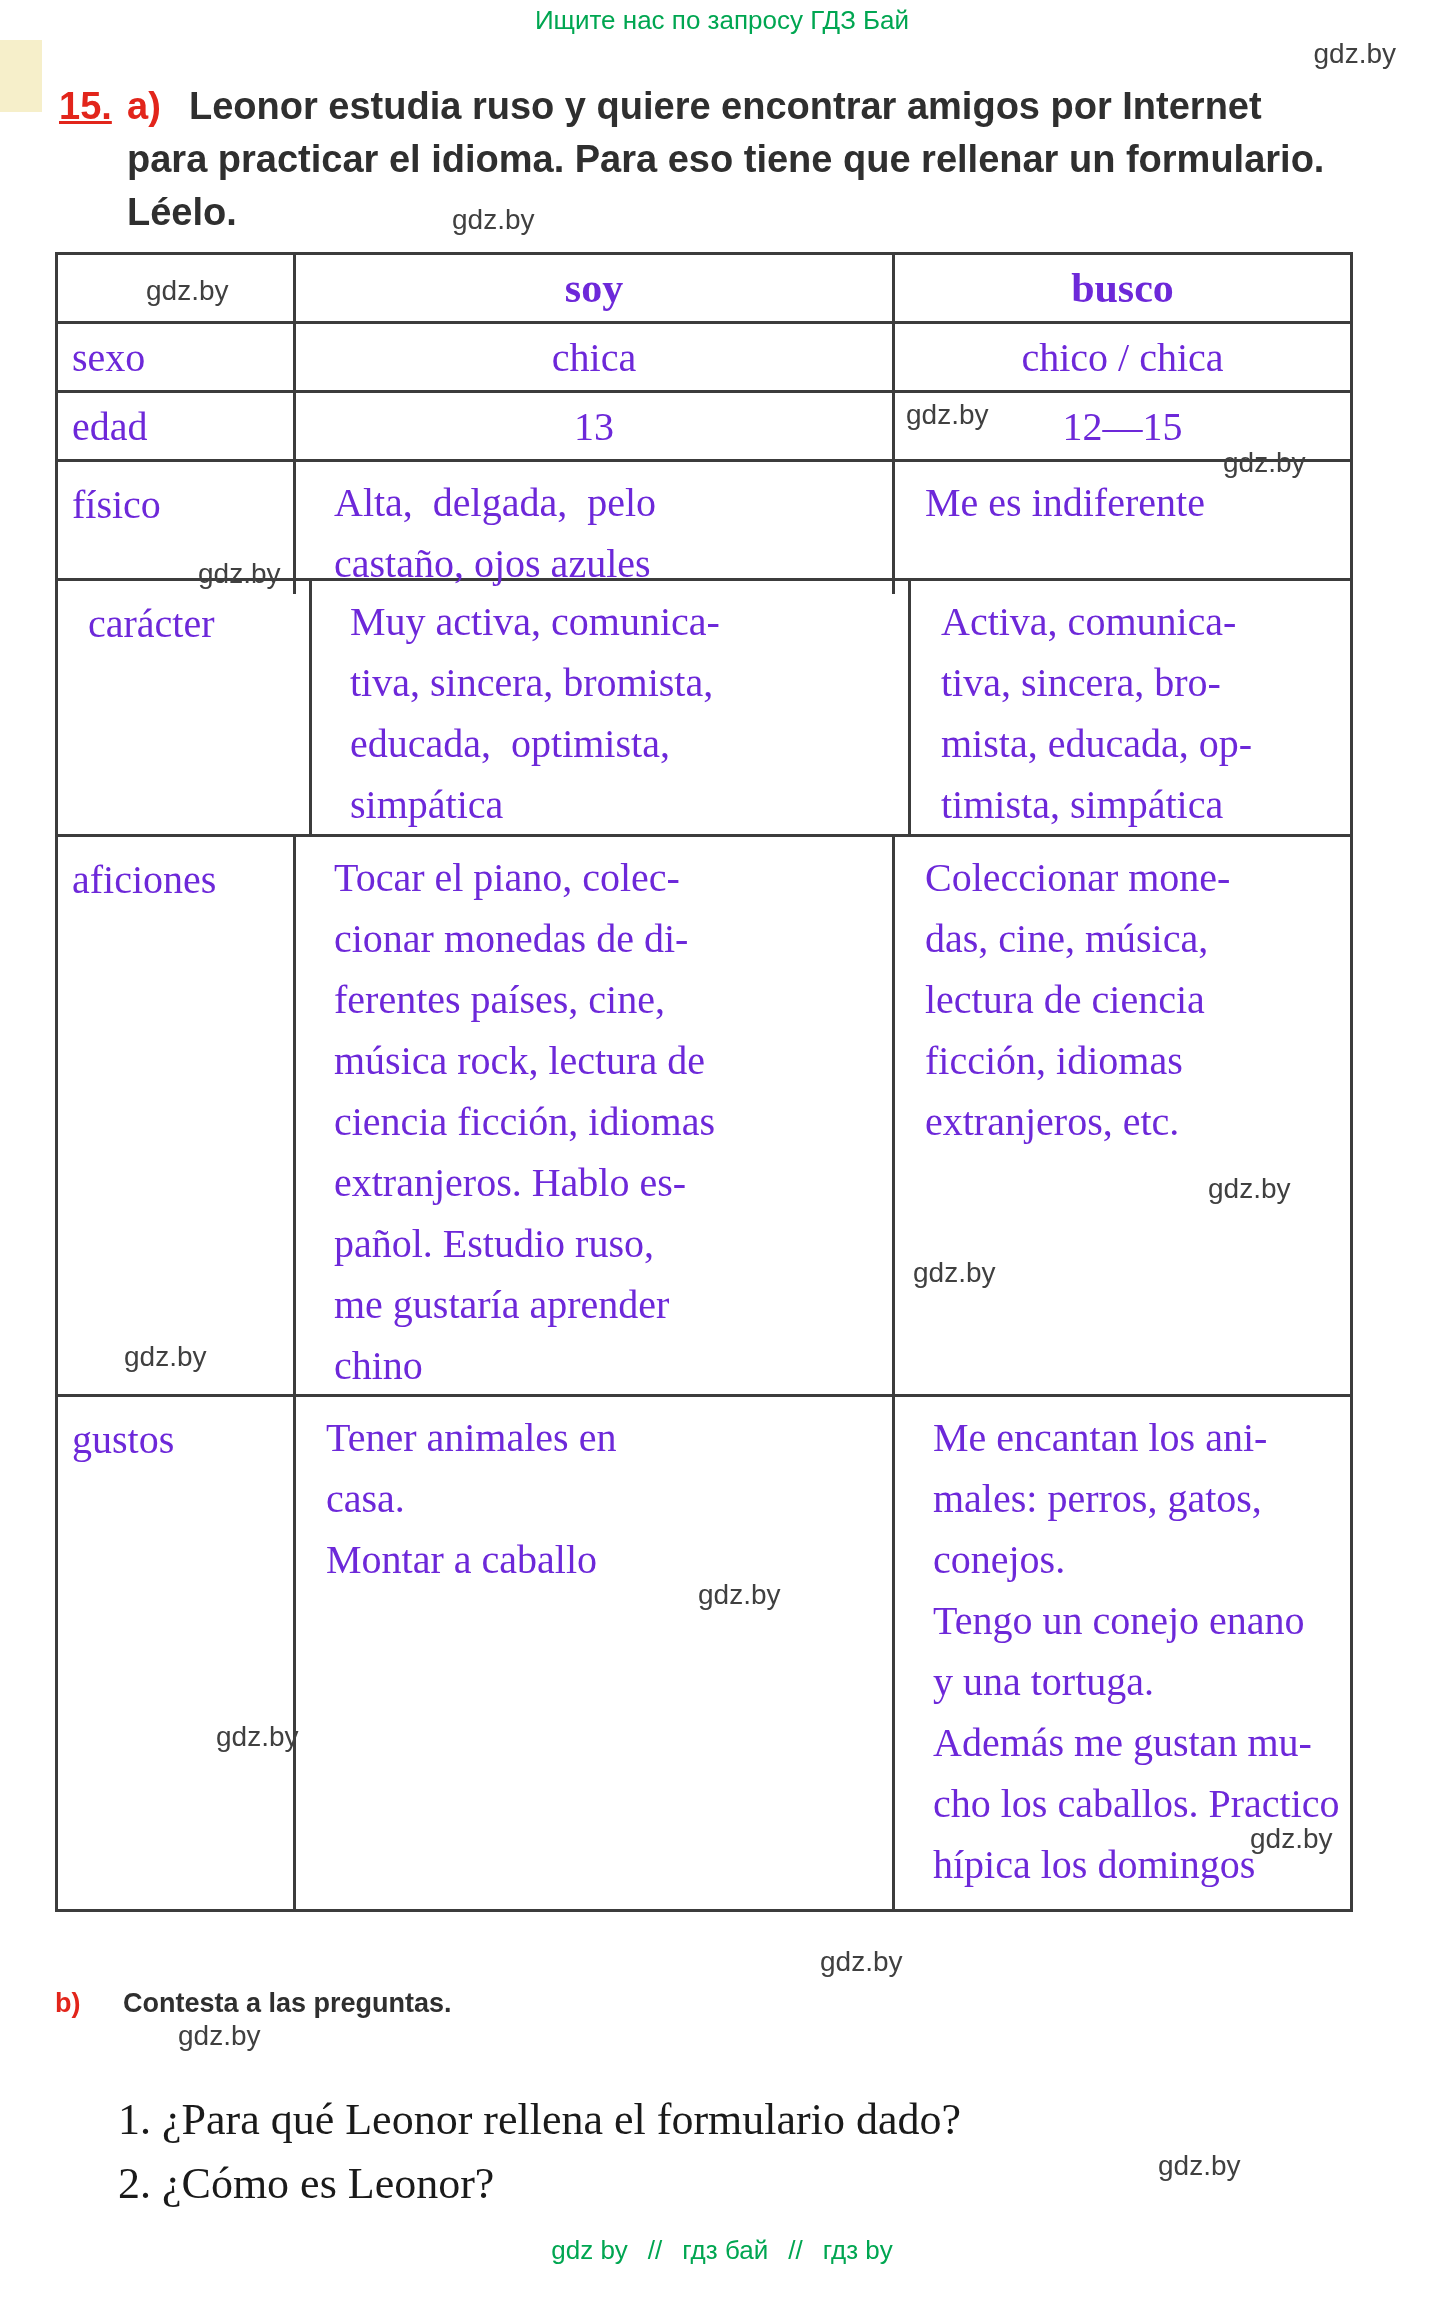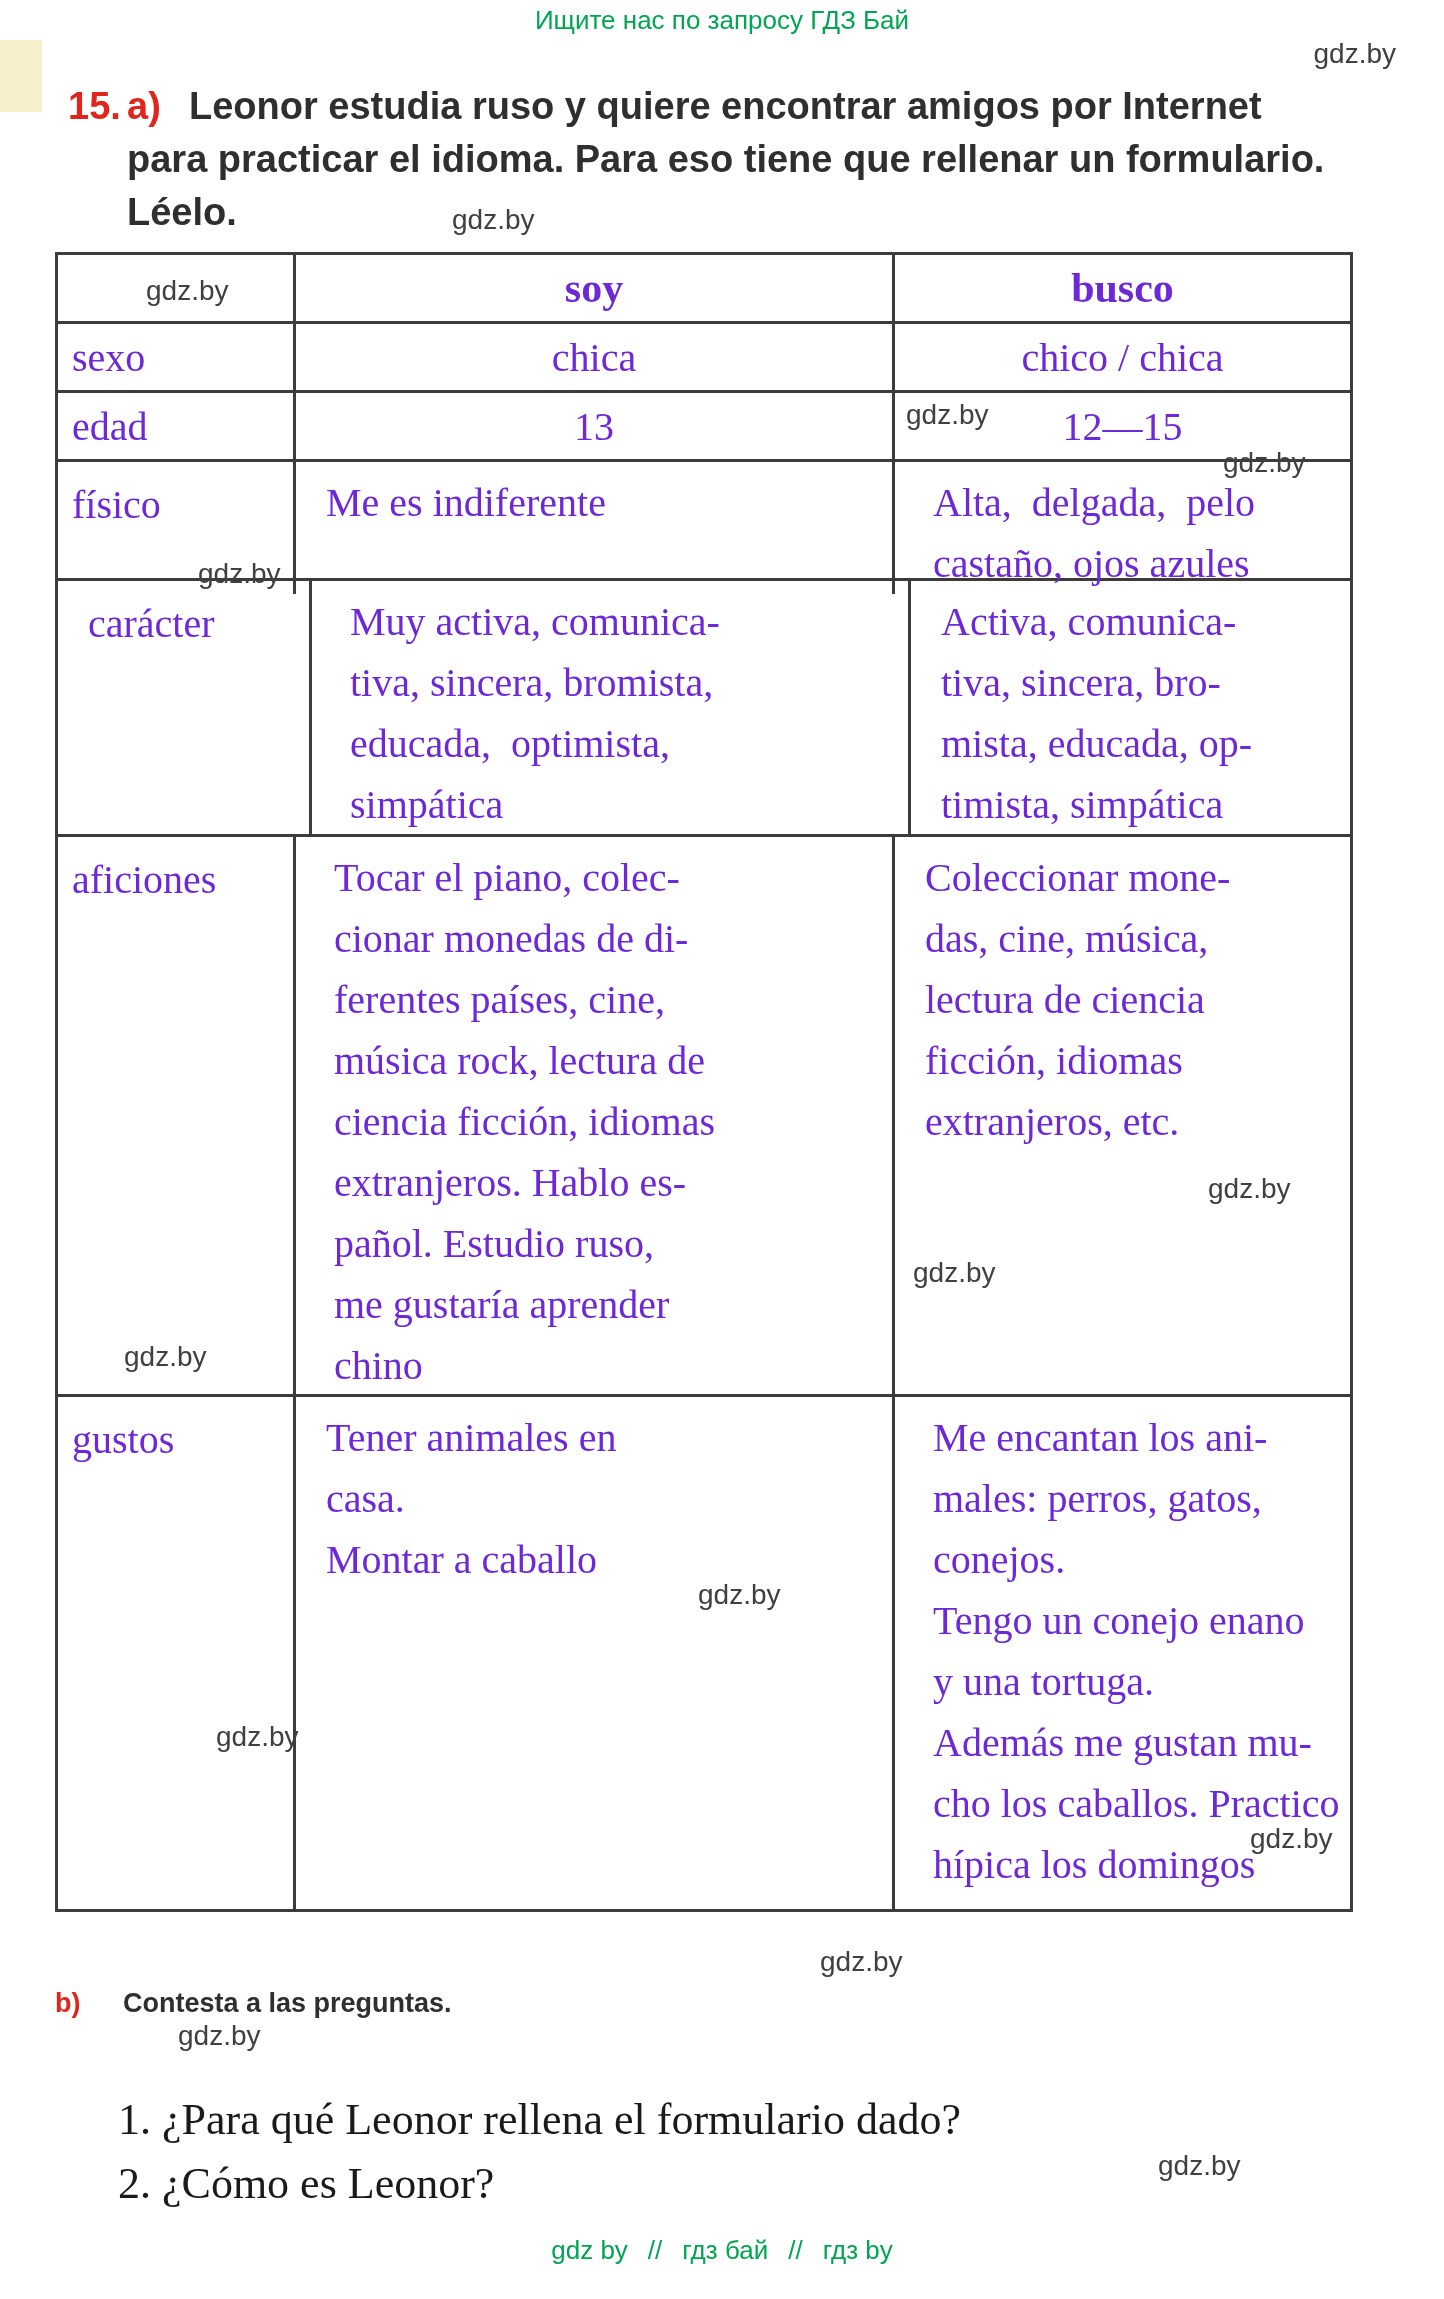--- a/index.html
+++ b/index.html
@@ -12,21 +12,21 @@
   .corner { position:absolute; left:0; top:40px; width:42px; height:72px; background:#f6efca; }
 
   .wm { position:absolute; font-family:"Liberation Sans", sans-serif; font-size:28px;
         color:#404040; white-space:nowrap; line-height:1; }
 
   .red { color:#e2251b; font-weight:700; }
 
   .ex-a { position:absolute; left:55px; top:80px; width:1298px;
           font-family:"Liberation Sans", sans-serif; font-size:38px; line-height:53px;
           font-weight:600; color:#2f2f2f; }
-  .ex-num { position:absolute; left:13px; top:0; }
+  .ex-num { position:absolute; left:4px; top:0;text-decoration:underline; }
   .ex-body { margin-left:72px; }
   .ex-body .red { display:inline-block; width:62px; }
   .pre { white-space:pre-wrap; }
 
   .ptable { position:absolute; left:55px; top:252px; width:1298px;
             border:3px solid #3c3c3c; background:#ffffff; }
   .trow { display:grid; grid-template-columns:238px 599px 455px; border-bottom:3px solid #3c3c3c; }
   .trow:last-of-type { border-bottom:none; }
   .tcell { border-right:3px solid #3c3c3c; font-size:40px; color:#6d28d9; overflow:visible; }
   .tcell:last-child { border-right:none; }
@@ -96,23 +96,23 @@
     </div>
 
     <div class="trow rh">
       <div class="tcell c-label-mid">edad</div>
       <div class="tcell c-center">13</div>
       <div class="tcell c-center">12—15</div>
     </div>
 
     <div class="trow rf">
       <div class="tcell c-label">físico</div>
-      <div class="tcell c-par c-par3">Me es indiferente</div>
       <div class="tcell c-par">Alta,  delgada,  pelo
 castaño, ojos azules</div>
+      <div class="tcell c-par c-par3">Me es indiferente</div>
     </div>
 
     <div class="trow rc">
       <div class="tcell c-label">carácter</div>
       <div class="tcell c-par">Muy activa, comunica-
 tiva, sincera, bromista,
 educada,  optimista,
 simpática</div>
       <div class="tcell c-par c-par3">Activa, comunica-
 tiva, sincera, bro-

